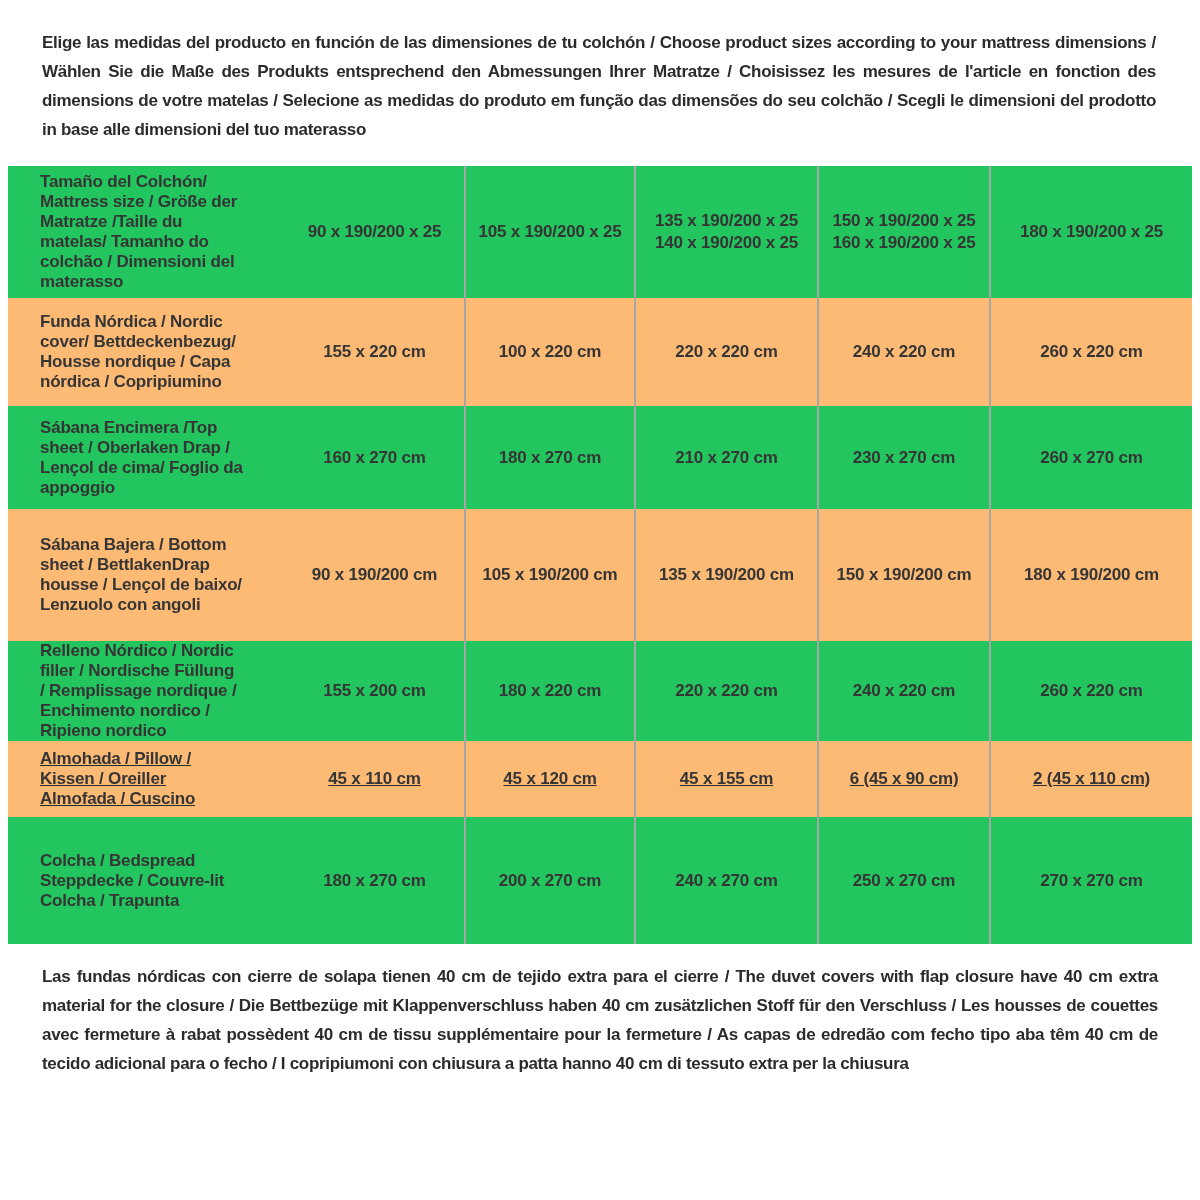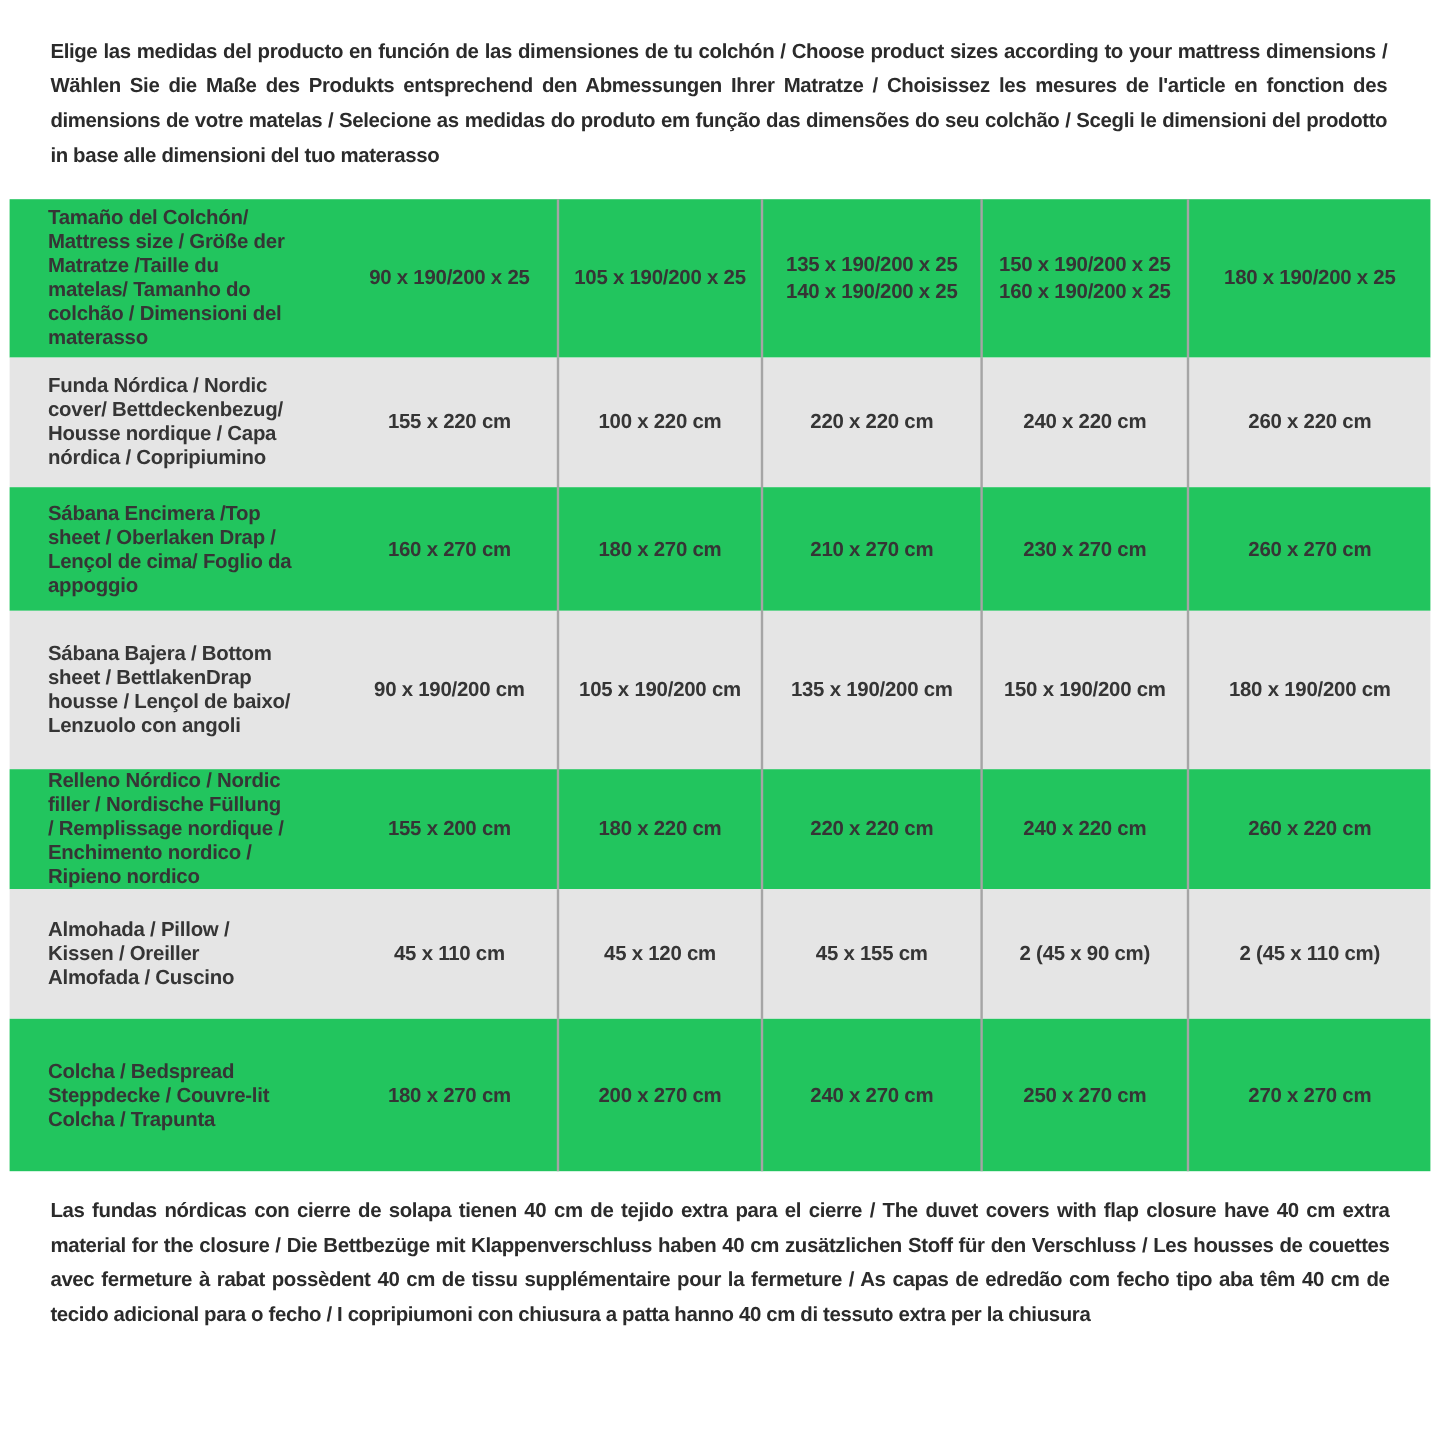--- a/index.html
+++ b/index.html
@@ -26,38 +26,38 @@
     margin-left:8px;
   }
   table.size td{
     font-weight:700;
     font-size:17px;
     color:#353535;
     vertical-align:middle;
     letter-spacing:-0.2px;
   }
   tr.shaded{background:#22c55e;}
-  tr.plain{background:#e5e5e5;}
+  tr.plain{background:#fdba74;}
   td.lbl{
     text-align:left;
     padding:0 42px 0 32px;
     line-height:20px;
   }
   td.val{
     text-align:center;
     line-height:22px;
     padding:0 4px;
   }
   td.val:not(.last){border-right:2px solid #a5a5a5;}
   tr.r0{height:132px;}
   tr.r1{height:108px;}
   tr.r2{height:103px;border-radius:12px;}
   tr.r3{height:132px;}
   tr.r4{height:92px;}
-  tr.r5{height:108px;}
+  tr.r5{height:76px;text-decoration:underline;}
   tr.r6{height:127px;}
   tr.r7{height:113px;}
   .footnote{
     font-weight:700;
     font-size:17px;
     line-height:29px;
     letter-spacing:-0.3px;
     text-align:justify;
     margin:18px 42px 0 42px;
     color:#2b2b2b;
@@ -136,21 +136,21 @@
       <td class="val">220 x 220 cm</td>
       <td class="val">240 x 220 cm</td>
       <td class="val last">260 x 220 cm</td>
     </tr>
 
     <tr class="plain r5">
       <td class="lbl">Almohada / Pillow / Kissen / Oreiller Almofada / Cuscino</td>
       <td class="val">45 x 110 cm</td>
       <td class="val">45 x 120 cm</td>
       <td class="val">45 x 155 cm</td>
-      <td class="val">2 (45 x 90 cm)</td>
+      <td class="val">6 (45 x 90 cm)</td>
       <td class="val last">2 (45 x 110 cm)</td>
     </tr>
 
     <tr class="shaded r6">
       <td class="lbl">Colcha / Bedspread Steppdecke / Couvre-lit Colcha / Trapunta</td>
       <td class="val">180 x 270 cm</td>
       <td class="val">200 x 270 cm</td>
       <td class="val">240 x 270 cm</td>
       <td class="val">250 x 270 cm</td>
       <td class="val last">270 x 270 cm</td>

